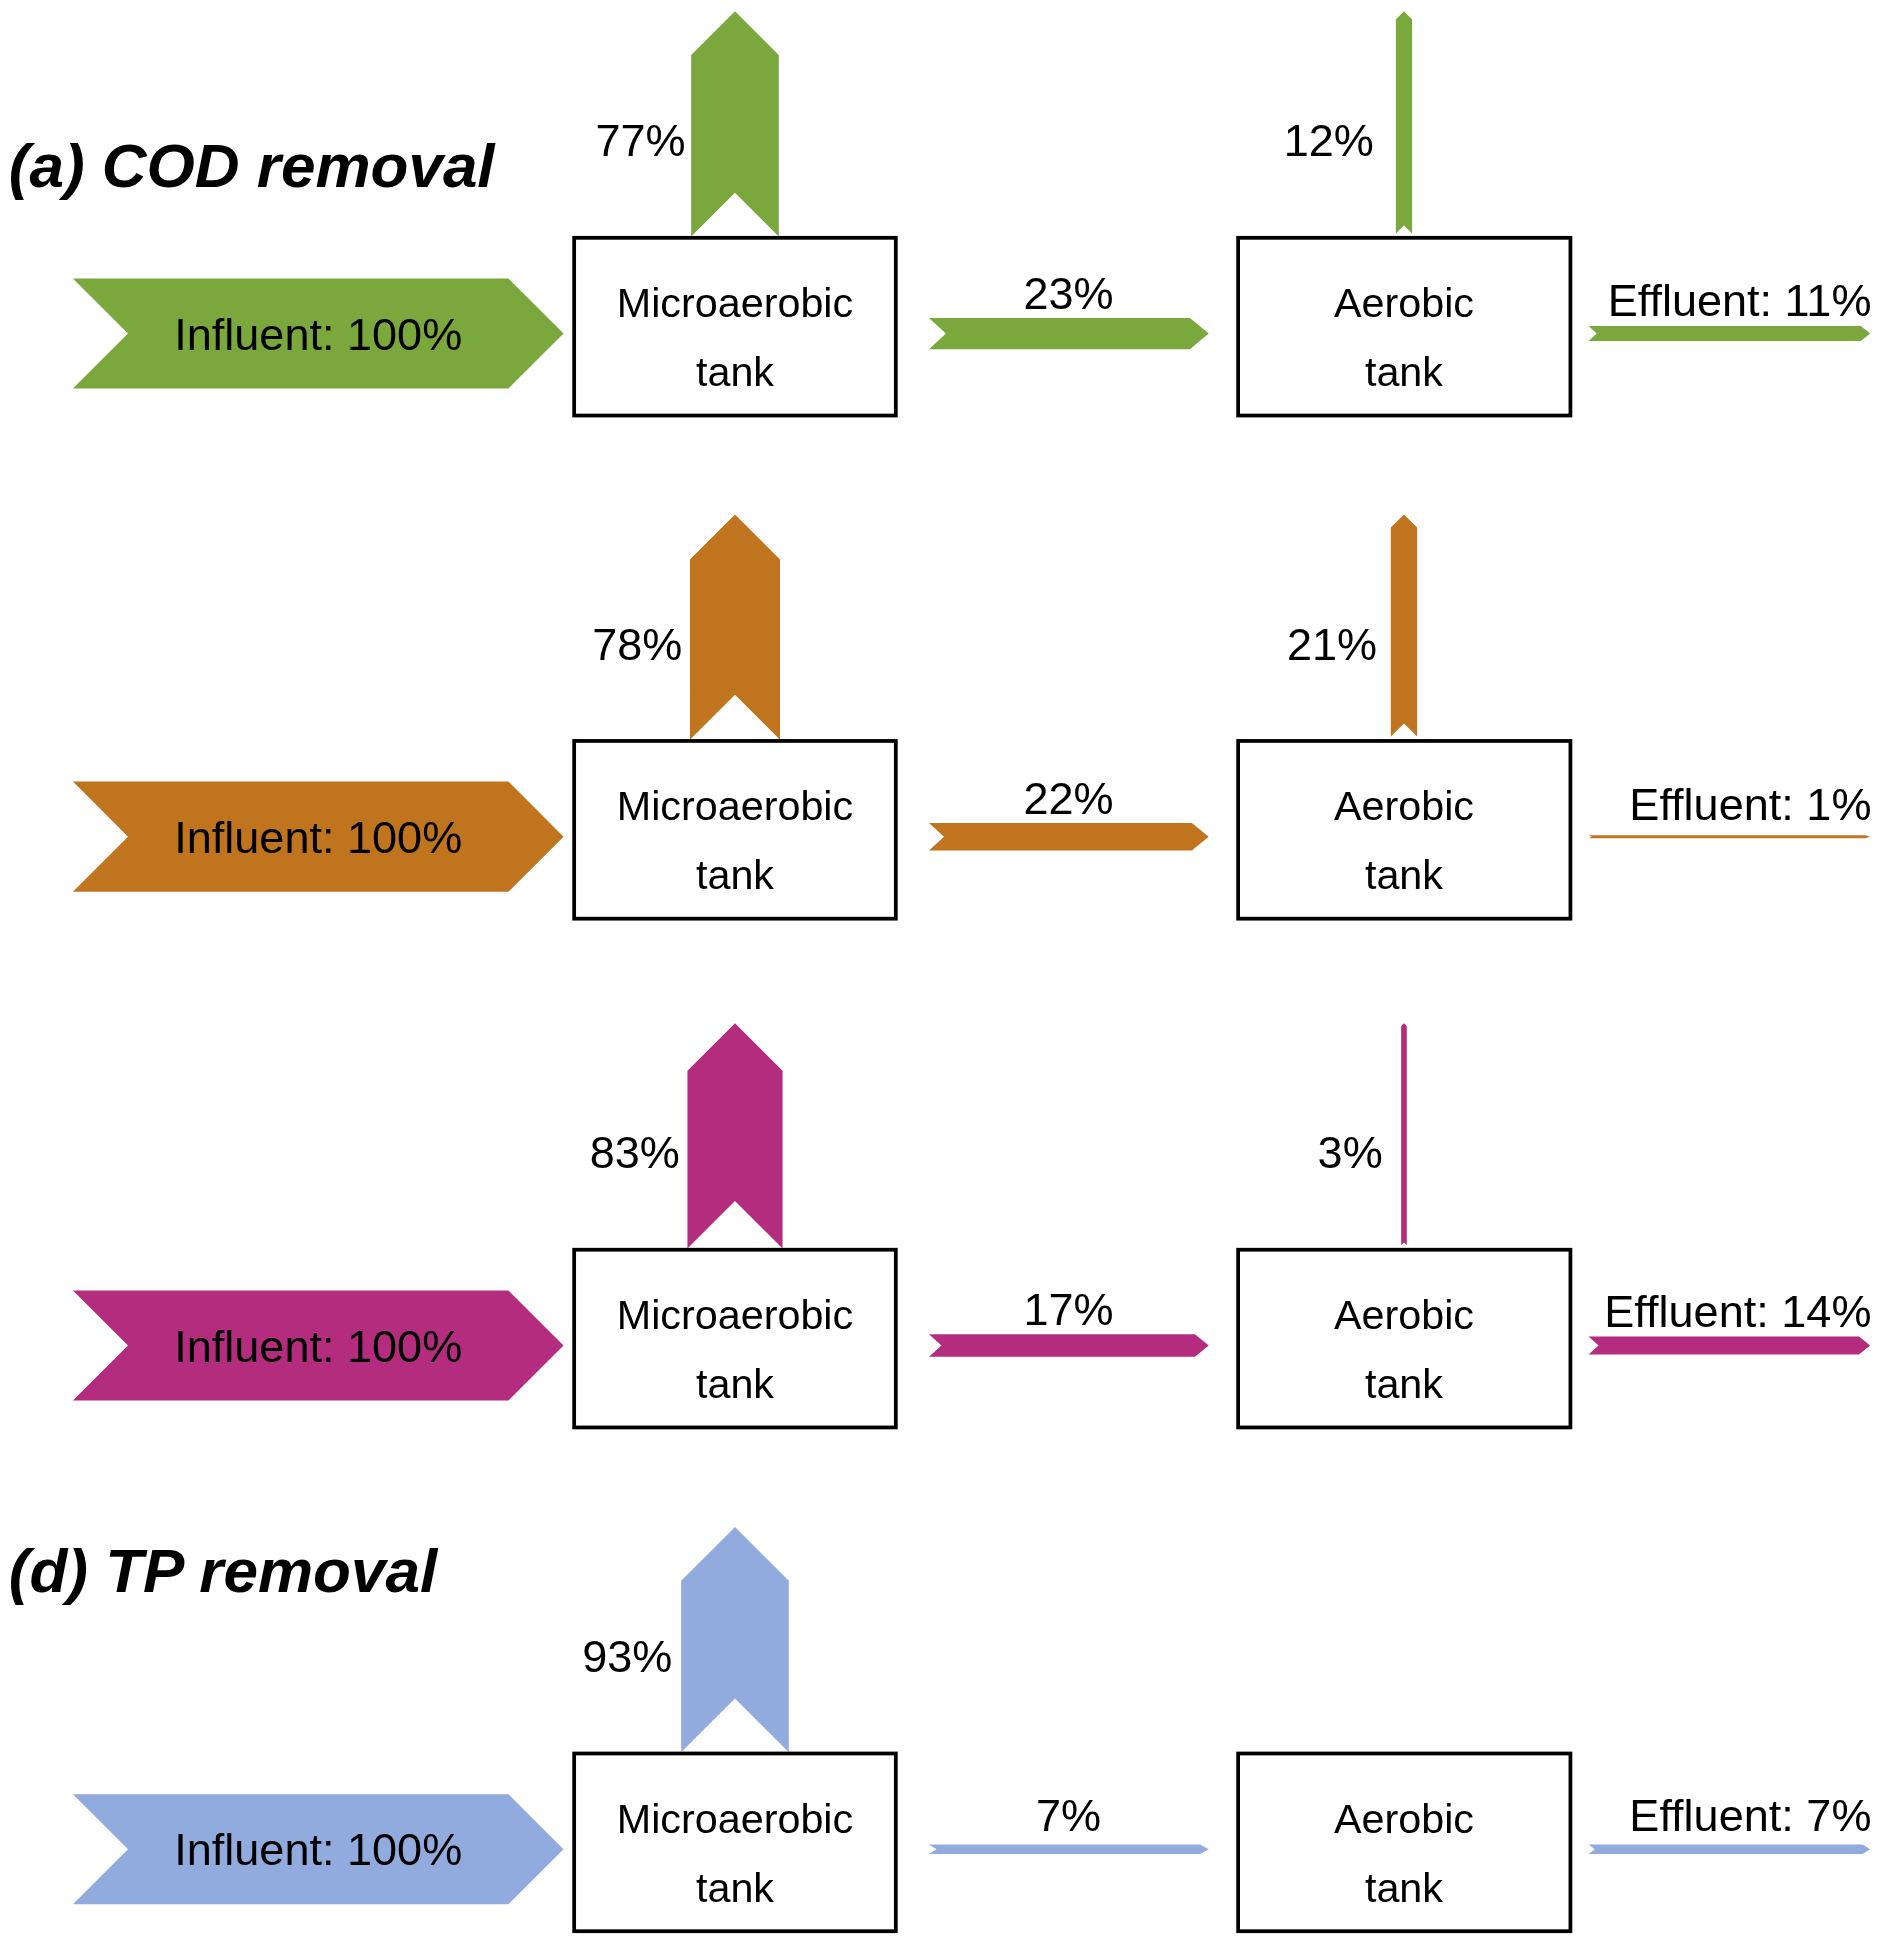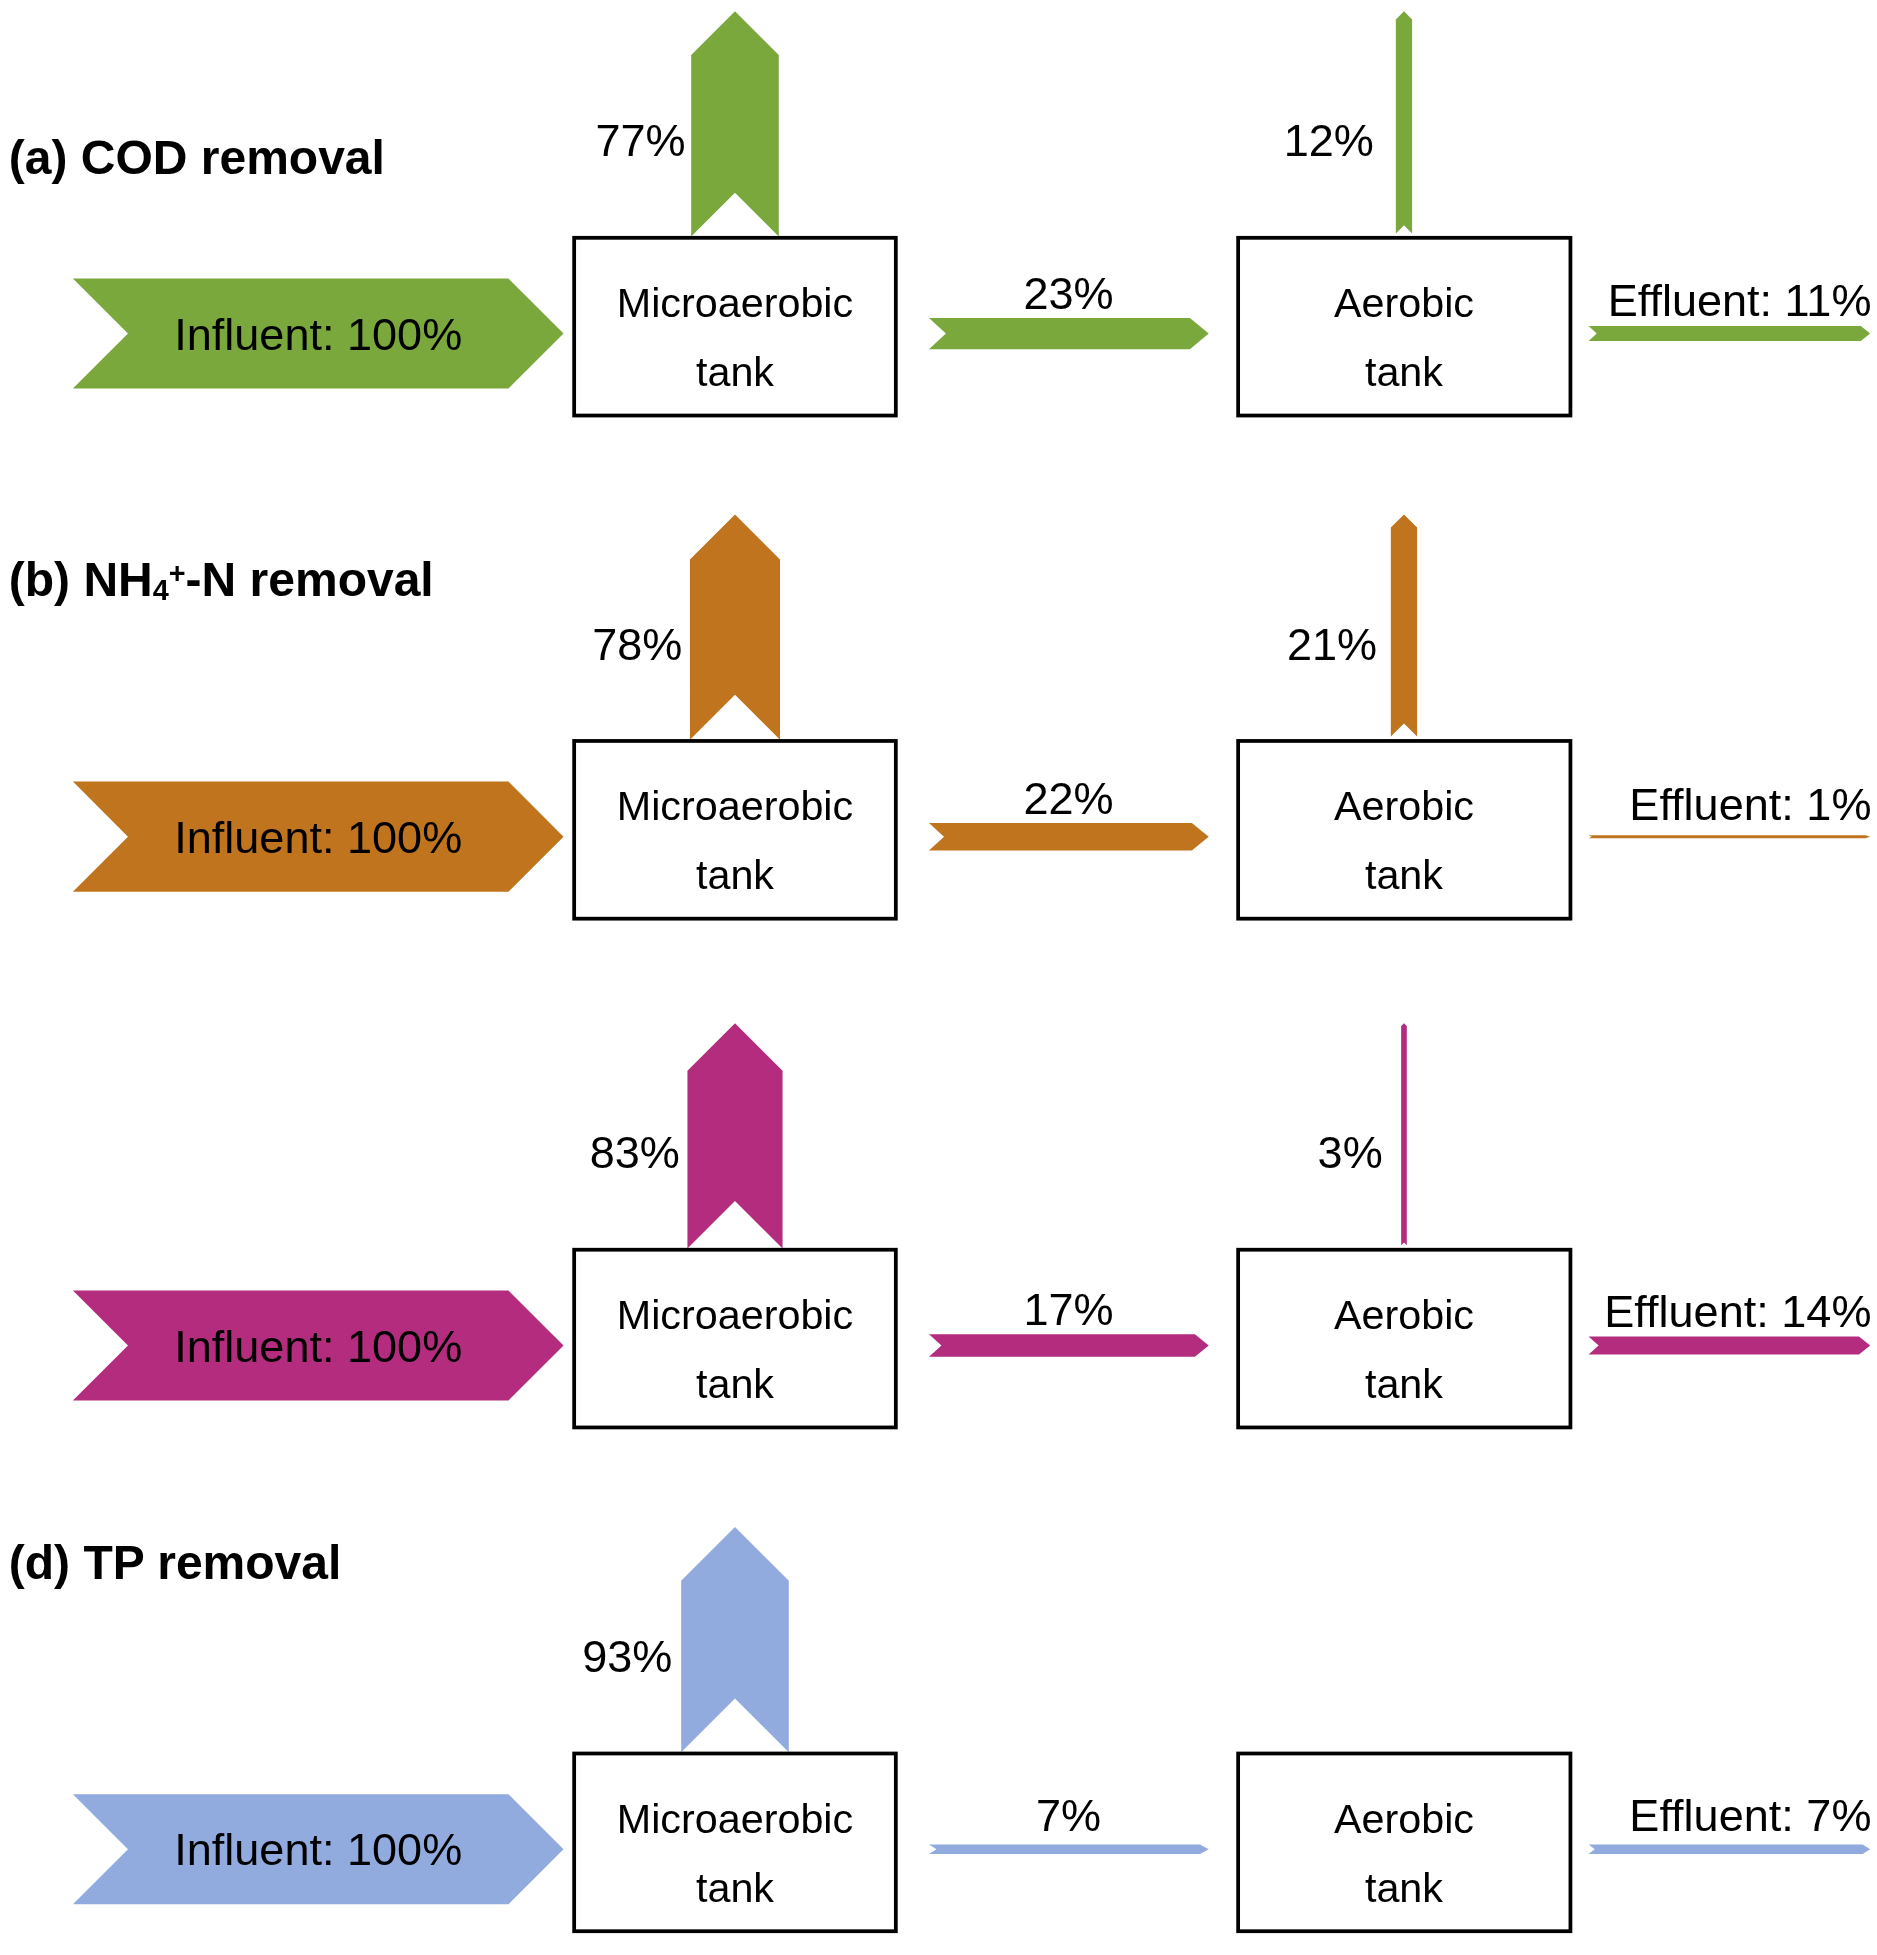--- a/index.html
+++ b/index.html
@@ -3,22 +3,22 @@
 <meta charset="utf-8">
 <style>
   html,body{margin:0;padding:0;background:#ffffff;}
   .figure{position:relative;width:1878px;height:1955px;background:#ffffff;
           font-family:"Liberation Sans",sans-serif;overflow:hidden;}
   .figure svg{position:absolute;left:0;top:0;}
   .tank{fill:#ffffff;stroke:#000000;stroke-width:6;}
   text{fill:#000000;}
   .lbl{font-size:72px;}
   .boxtxt{font-size:66px;}
-  .panel-title{position:absolute;left:8.8px;font-size:48px;font-weight:bold;
-               line-height:1.05;white-space:nowrap;color:#000;}
+  .panel-title{position:absolute;left:8.8px;font-size:62px;font-weight:bold;
+               line-height:1.05;white-space:nowrap;color:#000;font-style:italic;}
   .panel-title sub{font-size:60%;vertical-align:-0.15em;}
   .panel-title sup{font-size:60%;vertical-align:0.45em;}
 </style>
 </head>
 <body>
 
 <div class="figure">
 
   <svg width="1878" height="1955" viewBox="0 0 3000 3124">
 
@@ -92,19 +92,18 @@
       <text class="boxtxt" x="2243" y="3039" text-anchor="middle">tank</text>
       <text class="lbl" x="508" y="2981" text-anchor="middle">Influent: 100%</text>
       <text class="lbl" x="1074" y="2672" text-anchor="end">93%</text>
       <text class="lbl" x="1707" y="2926" text-anchor="middle">7%</text>
       <text class="lbl" x="2990" y="2926" text-anchor="end">Effluent: 7%</text>
     </g>
   </svg>
 
   <div class="panel-title" style="top:133px"><span>(a) COD removal</span><sub></sub><sup></sup><span></span></div>
 
-  <div class="panel-title" style="top:555px"><span>(b) NH</span><sub>4</sub><sup>+</sup><span>-N removal</span></div>
 
 
   <div class="panel-title" style="top:1538px"><span>(d) TP removal</span><sub></sub><sup></sup><span></span></div>
 
 </div>
 
 
 </body></html>

